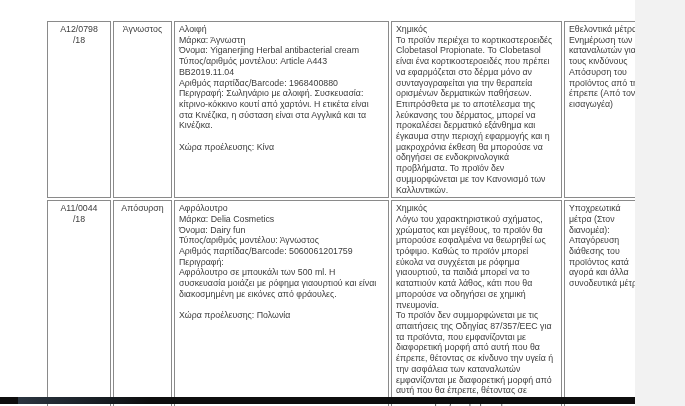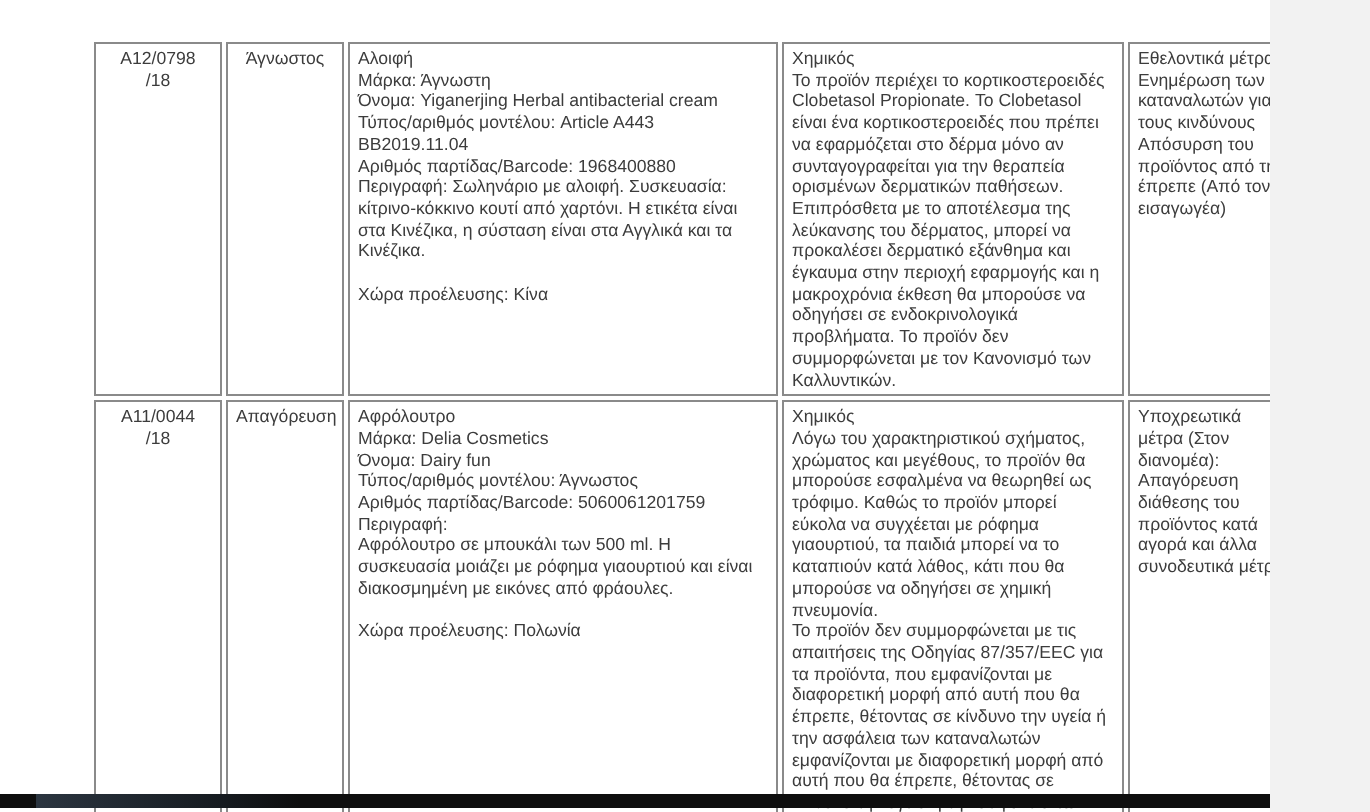--- a/index.html
+++ b/index.html
@@ -97,21 +97,21 @@
         <td>
           <div class="lines">Εθελοντικά μέτρα: Ενημέρωση των καταναλωτών για τους κινδύνους Απόσυρση του προϊόντος από την έπρεπε (Από τον εισαγωγέα)</div>
         </td>
       </tr>
       <tr class="row2">
         <td class="center-cell">
           <div class="lines">A11/0044
 /18</div>
         </td>
         <td class="center-cell">
-          <span>Απαγόρευση</span>
+          <span>Απόσυρση</span>
         </td>
         <td>
           <div class="lines">Αφρόλουτρο
 Μάρκα:  Delia Cosmetics
 Όνομα:  Dairy fun
 Τύπος/αριθμός μοντέλου: Άγνωστος
 Αριθμός παρτίδας/Barcode: 5060061201759
 Περιγραφή:
 Αφρόλουτρο σε μπουκάλι των 500 ml. Η συσκευασία μοιάζει με ρόφημα γιαουρτιού και είναι διακοσμημένη με εικόνες από φράουλες.
 

